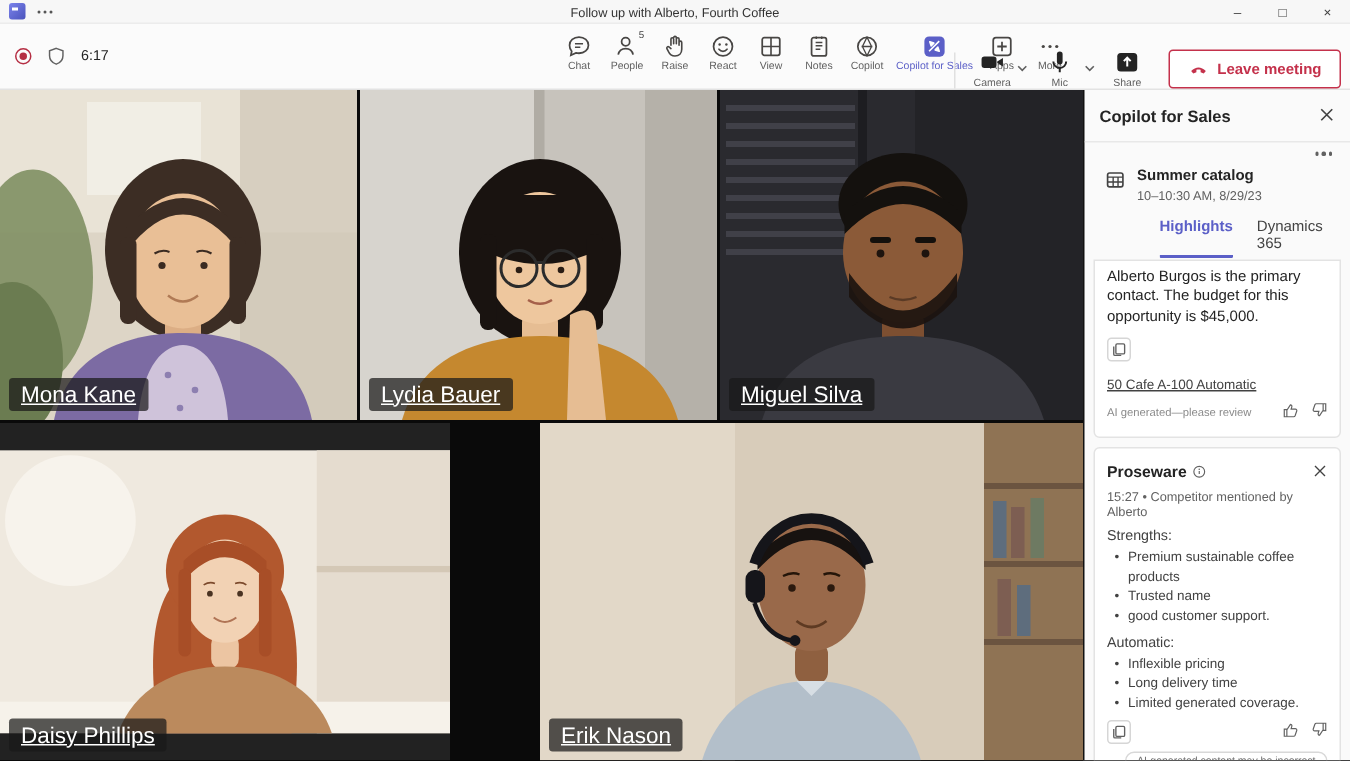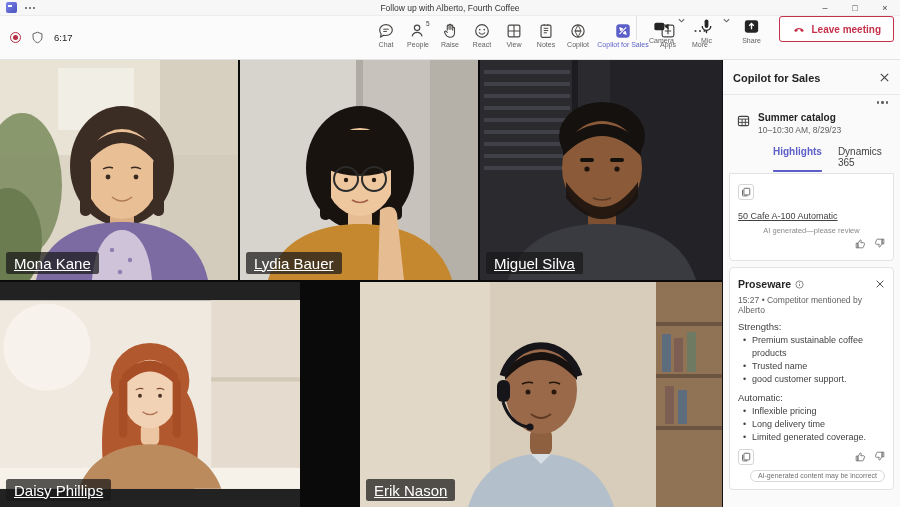--- a/index.html
+++ b/index.html
@@ -28,21 +28,21 @@
   .rec-dot i { width:5px; height:5px; background:#b52e43; border-radius:50%; display:block; }
   .timer { font-size:9.5px; color:#242424; }
   .tbar-center { position:absolute; left:370px; top:0; height:43px; display:flex; align-items:flex-start; }
   .titem { width:32px; padding-top:5px; display:flex; flex-direction:column; align-items:center; gap:1px; }
   .titem.wide { width:58px; }
   .titem .lbl { font-size:7px; color:#616161; white-space:nowrap; }
   .titem.active .lbl { color:#5b5fc7; }
   .ic { width:19px; height:19px; display:flex; align-items:center; justify-content:center; position:relative; }
   .ic svg { display:block; }
   .ppl-badge { position:absolute; right:-2px; top:-1px; font-size:6.5px; color:#424242; }
-  .tbar-right { position:absolute; right:6px; top:0; height:43px; display:flex; align-items:flex-start; gap:2px; }
+  .tbar-right { position:absolute; right:6px; top:0; height:43px; display:flex; align-items:flex-end; gap:2px; }
   .vsep { width:1px; height:24px; background:#e0e0e0; margin:0 6px; }
   .dev { width:34px; display:flex; flex-direction:column; align-items:center; gap:1px; padding-top:1px; }
   .dev .lbl { font-size:7px; color:#616161; }
   .chev { display:flex; align-items:center; margin-left:-4px; margin-right:2px; padding-bottom:9px; }
   .leave-btn { margin-left:8px; display:flex; align-items:center; gap:6px; border:1px solid #c4314b;
     background:#fff; color:#c4314b; font-size:10px; font-weight:bold; border-radius:3px;
     padding:5px 12px; }
 
   
   .main { display:flex; height:447px; }
@@ -67,21 +67,21 @@
   .tabs { display:flex; gap:16px; padding:7px 12px 0 12px;margin-left:38px; }
   .tab { font-size:10px; color:#424242; padding-bottom:4px; }
   .tab.active { color:#5b5fc7; font-weight:bold; border-bottom:2.5px solid #5b5fc7; border-radius:1px; }
   .cards { flex:1; padding:1px 6px 0 6px; display:flex; flex-direction:column; gap:6px; overflow:hidden; }
   .card { background:#fff; border:1px solid #e3e3e3; border-radius:4px; padding:7px 8px; }
   .card.cut-top { border-top-left-radius:0; border-top-right-radius:0; margin-top:0; }
   .hl-text { font-size:10px; color:#242424; line-height:1.38; }
   .copy-btn { width:16px; height:16px; border:1px solid #d6d6d6; border-radius:3px;
     display:flex; align-items:center; justify-content:center; margin:6px 0 5px 0; }
   .hl-link { font-size:9px; color:#424242; text-decoration:underline; display:inline-block; margin:2px 0 5px 0; }
-  .card-foot { display:flex; align-items:center;flex-direction:column; }
+  .card-foot { display:flex; align-items:center; }
   .foot-note { font-size:7.5px; color:#8a8a8a; }
   .thumbs { margin-left:auto; display:flex; gap:8px; align-items:center; }
   .c-titlerow { display:flex; align-items:center; gap:4px;text-align:right; }
   .c-title { font-size:10.5px; font-weight:bold; color:#242424; }
   .c-close { margin-left:auto; }
   .c-meta { font-size:8.5px; color:#616161; margin-top:2px; }
   .sec-label { font-size:9.5px; color:#424242; margin-top:6px; }
   ul.blist { list-style:none; margin-top:2px; }
   ul.blist li { font-size:9px; color:#424242; padding-left:14px; position:relative; line-height:1.45; }
   ul.blist li::before { content:"•"; position:absolute; left:5px; color:#424242; }
@@ -432,20 +432,21 @@
       </div>
     </div>
     <div class="tabs">
       <span class="tab active">Highlights</span>
       <span class="tab">Dynamics 365</span>
     </div>
 
     <div class="cards">
 
       <div class="card cut-top" style="padding-top:4px;">
+        <div class="hl-text">Alberto Burgos is the primary contact. The budget for this opportunity is $45,000.</div>
         <div class="copy-btn">
           <svg width="10" height="10" viewBox="0 0 12 12">
               <rect x="3.5" y="1.5" width="7" height="8" rx="1" fill="none" stroke="#616161" stroke-width="1.1"></rect>
               <path d="M1.8 3.5v6.2c0 .6.4 1 1 1h5" fill="none" stroke="#616161" stroke-width="1.1"></path>
             </svg>
         </div>
         <a class="hl-link">50 Cafe A-100 Automatic</a>
         <div class="card-foot">
           <span class="foot-note">AI generated—please review</span>
           <span class="thumbs">

